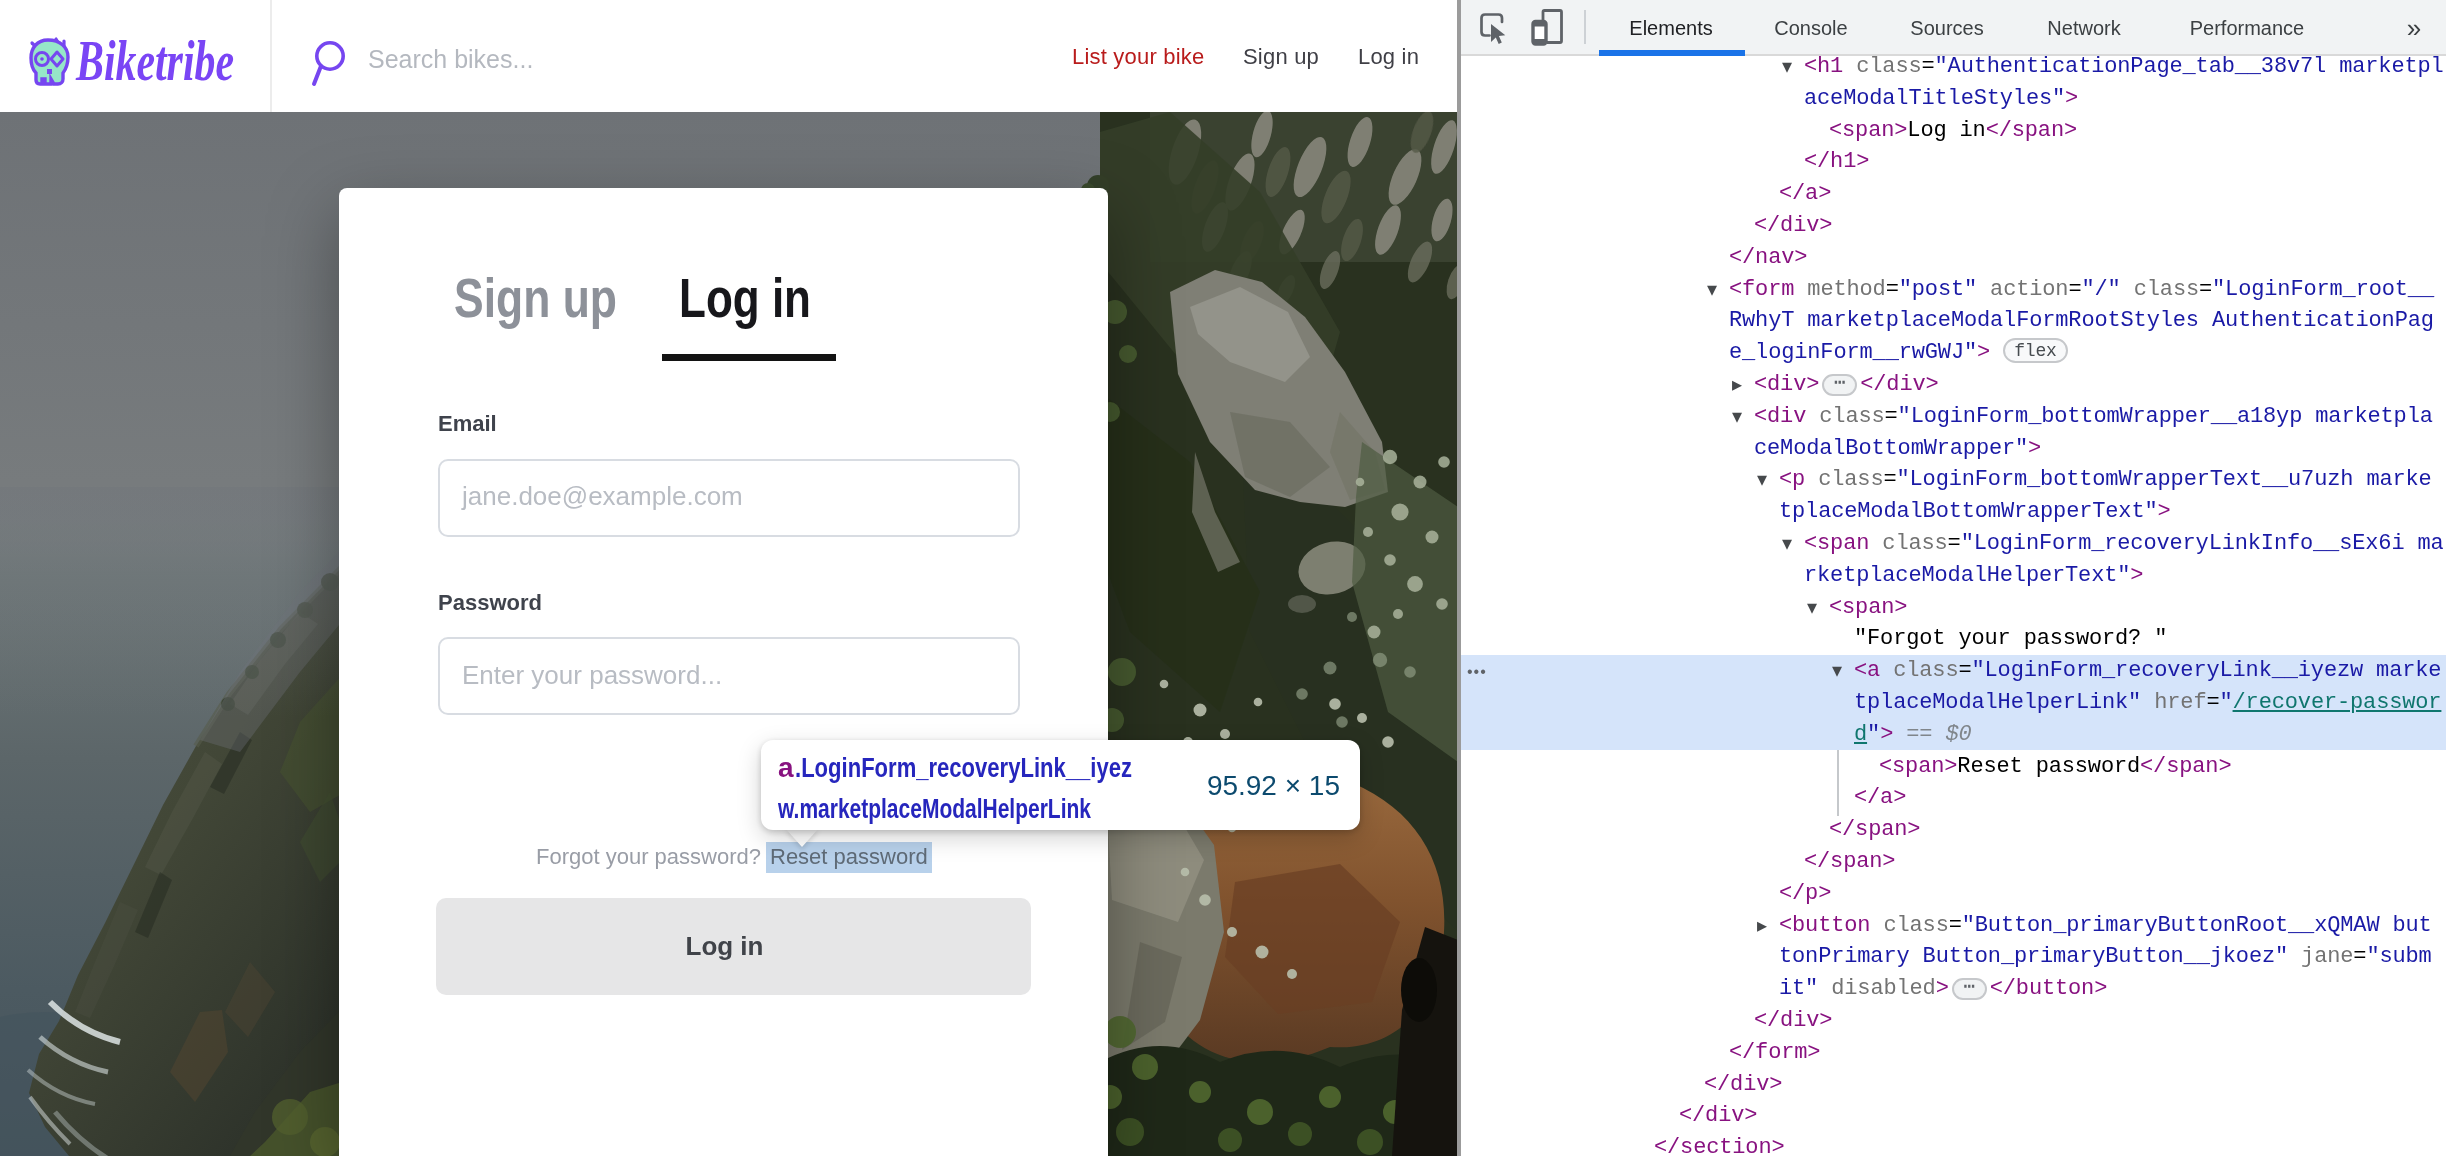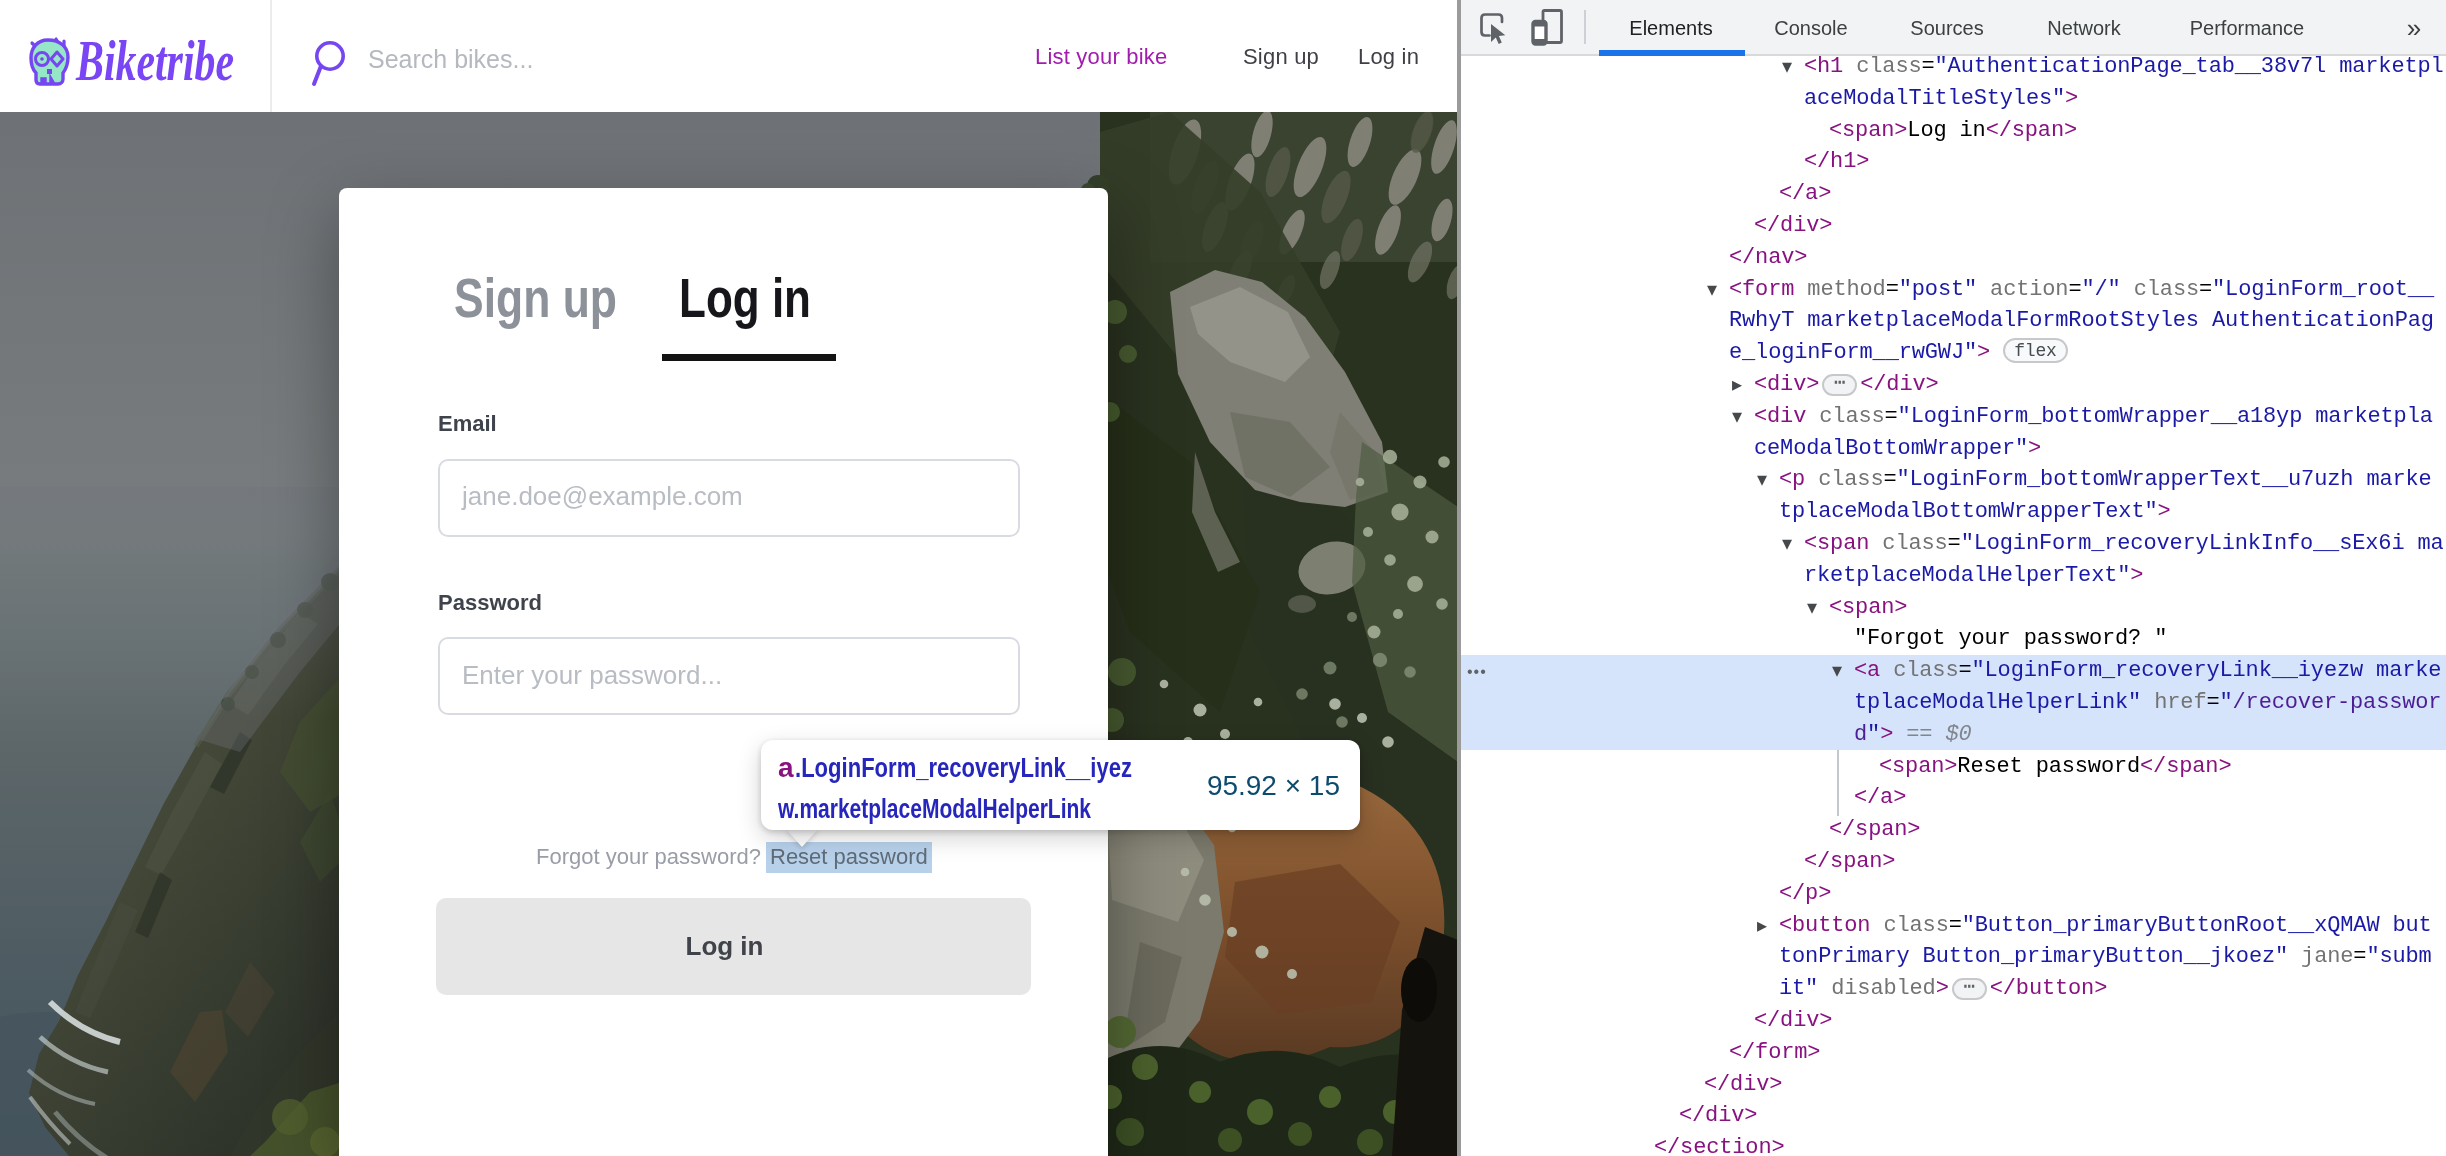--- a/index.html
+++ b/index.html
@@ -35,21 +35,21 @@
 #winborder{position:absolute;left:1457px;top:0;width:4px;height:1156px;background:#9b9b9b}
 #dt{position:absolute;left:1461px;top:0;width:985px;height:1156px;background:#fff}
 #dtbar{position:absolute;left:1461px;top:0;width:985px;height:54px;background:#f1f3f4;border-bottom:2px solid #d9d9d9;box-sizing:content-box}
 .dtab{position:absolute;top:0;height:54px;line-height:56px;font-size:20px;color:#3c4043;transform:translateX(-50%)}
 #eluline{position:absolute;left:1599px;top:50px;width:146px;height:6px;background:#1a73e8}
 #dtsep{position:absolute;left:1584px;top:10px;width:2px;height:34px;background:#cdd1d5}
 #dthl{position:absolute;left:1461px;top:655px;width:985px;height:95px;background:#d5e4fa}
 .r{position:absolute;white-space:pre;font-family:"Liberation Mono",monospace;font-size:22px;line-height:31.5px;color:#000;letter-spacing:-.15px}
 .r .tri{position:absolute;font-family:"Liberation Sans",sans-serif;font-size:20px;color:#46494c;top:0px}
 .tag{color:#881280}.att{color:#737373}.val{color:#1a1aa6}
-.lnk{color:#4c1d95;}
+.lnk{color:#0f766e;text-decoration:underline}
 .gr{color:#80868b}
 .badge{display:inline-block;font-size:18px;line-height:22px;height:25px;box-sizing:border-box;
   border:2px solid #c6c8cb;border-radius:13px;padding:0 9px;color:#474c50;background:#f8f9fa;vertical-align:2px}
 .dots{display:inline-block;width:35px;height:22px;box-sizing:border-box;border:2px solid #c6c8cb;border-radius:11px;
   background:#f1f3f4;color:#5f6368;text-align:center;line-height:14px;font-size:19px;vertical-align:2px;margin:0 3px}
 #rowdots{position:absolute;left:1467px;top:663px;color:#5f6368;font-size:16px;letter-spacing:1px}
 #indguide{position:absolute;left:1837px;top:750px;width:2px;height:66px;background:#c5c8cb}
 #searchph{left:368px;top:0;height:84px;line-height:118px;font-size:25px;color:#b4b8bf}
 </style>
 </head>
@@ -253,21 +253,21 @@
  <rect x="19" y="36" width="5" height="5" fill="#7646f0"></rect>
 </svg>
 <svg class="abs" style="left:74px;top:30px" width="168" height="60" viewBox="0 0 168 60">
  <text x="2" y="50" font-family="Liberation Serif" font-style="italic" font-weight="bold" font-size="56" fill="#7a45f5" textLength="158" lengthAdjust="spacingAndGlyphs">Biketribe</text>
 </svg>
 <svg class="abs" style="left:311px;top:38px" width="42" height="50" viewBox="0 0 42 50">
  <circle cx="19" cy="18" r="13.2" fill="none" stroke="#7646f0" stroke-width="3.6"></circle>
  <path d="M10,28 L3,46" stroke="#7646f0" stroke-width="4" stroke-linecap="round" fill="none"></path>
 </svg>
 <div class="abs" id="searchph">Search bikes...</div>
-<div class="navlink" style="left:1035px;color:#a21caf">List your bike</div>
+<div class="navlink" style="left:1072px;color:#b91c1c">List your bike</div>
 <div class="navlink" style="left:1243px">Sign up</div>
 <div class="navlink" style="left:1358px">Log in</div>
 
 <div id="modal"></div>
 <svg class="abs" style="left:454px;top:262px" width="420" height="70" viewBox="0 0 420 70">
 <g font-family="Liberation Sans" font-weight="bold" font-size="55">
 <text x="0" y="55" fill="#8d9199" textLength="163" lengthAdjust="spacingAndGlyphs">Sign up</text>
 <text x="225" y="55" fill="#17171b" textLength="132" lengthAdjust="spacingAndGlyphs">Log in</text>
 </g>
   </svg>

